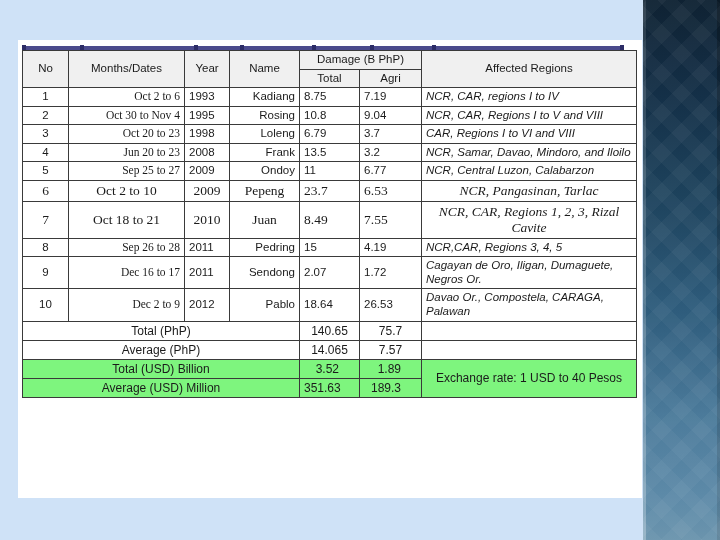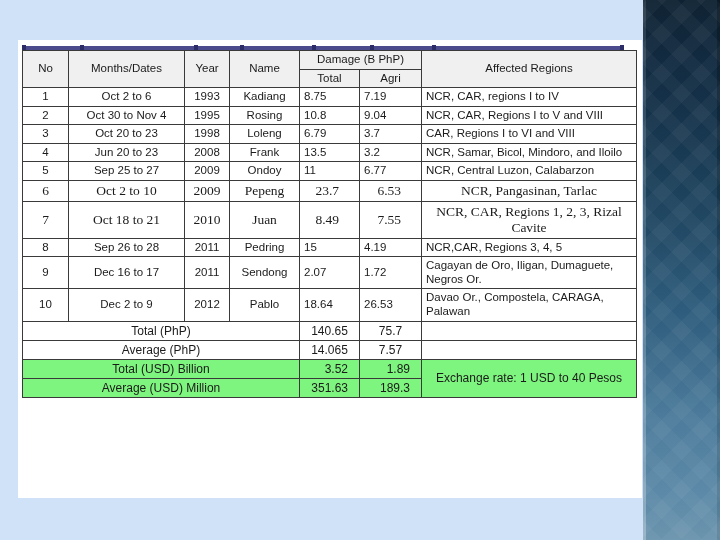--- a/index.html
+++ b/index.html
@@ -86,44 +86,44 @@
     vertical-align: middle;
     line-height: 1.18;
     background: #ffffff;
   }
   thead th {
     background: #f0f0f0 !important;
     text-align: center;
     font-size: 12px;
   }
   td.num { text-align: center; }
-  td.dates { text-align: center; padding-left: 6px; }
-  td.year { text-align: center; }
-  td.name { text-align: center; }
+  td.dates { text-align: right; padding-left: 6px; font-family: Liberation Serif, serif; }
+  td.year { text-align: left; }
+  td.name { text-align: right; }
   td.val  { text-align: left; padding-right: 6px; }
-  td.regions { text-align: left; padding-left: 6px; }
+  td.regions { text-align: left; padding-left: 6px; font-style: italic; }
 
   
   tr.serif td {
     font-family: "Liberation Serif", serif;
     font-size: 13.5px;
     text-align: center;
   }
   tr.serif td.dates { text-align: center; }
-  tr.serif td.val   { text-align: right; padding-right: 20px; }
+  tr.serif td.val   { text-align: left; padding-right: 20px; }
   tr.serif td.regions { text-align: center; }
 
   tr.total td  { text-align: center; font-size: 12px; }
   tr.total td.label { text-align: center; }
   tr.green td {
     background: #7ef57e !important;
     text-align: center;
     font-size: 12px;
   }
-  tr.green td.val { text-align: right; padding-right: 11px; }
+  tr.green td.val { text-align: right; padding-right: 20px; }
   td.exch {
     background: #7ef57e !important;
     text-align: center;
     padding-left: 5px;
     font-size: 12px;
     line-height: 1.25;
   }
   td.empty-right { background:#ffffff; }
 </style>
 </head>
@@ -204,21 +204,21 @@
             <td class="val">3.7</td>
             <td class="regions">CAR, Regions I to VI and VIII</td>
           </tr>
           <tr>
             <td class="num">4</td>
             <td class="dates">Jun 20 to 23</td>
             <td class="year">2008</td>
             <td class="name">Frank</td>
             <td class="val">13.5</td>
             <td class="val">3.2</td>
-            <td class="regions">NCR, Samar, Bicol, Mindoro, and Iloilo</td>
+            <td class="regions">NCR, Samar, Davao, Mindoro, and Iloilo</td>
           </tr>
           <tr>
             <td class="num">5</td>
             <td class="dates">Sep 25 to 27</td>
             <td class="year">2009</td>
             <td class="name">Ondoy</td>
             <td class="val">11</td>
             <td class="val">6.77</td>
             <td class="regions">NCR, Central Luzon, Calabarzon</td>
           </tr>

